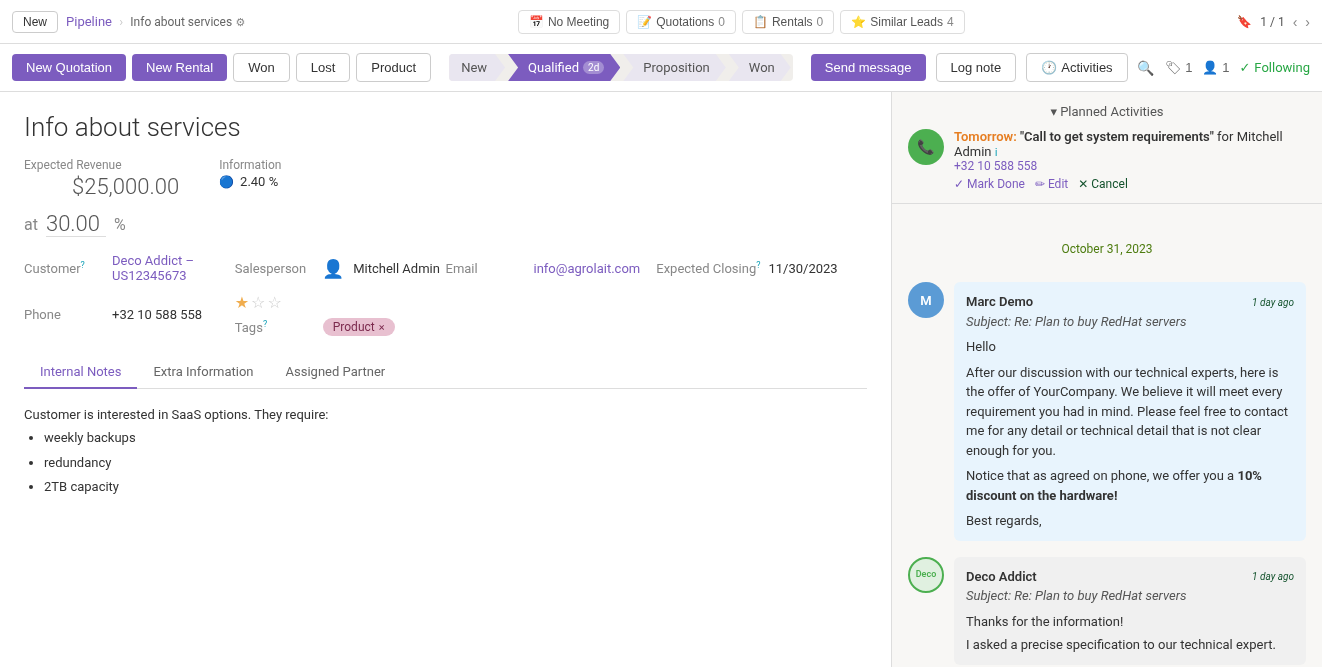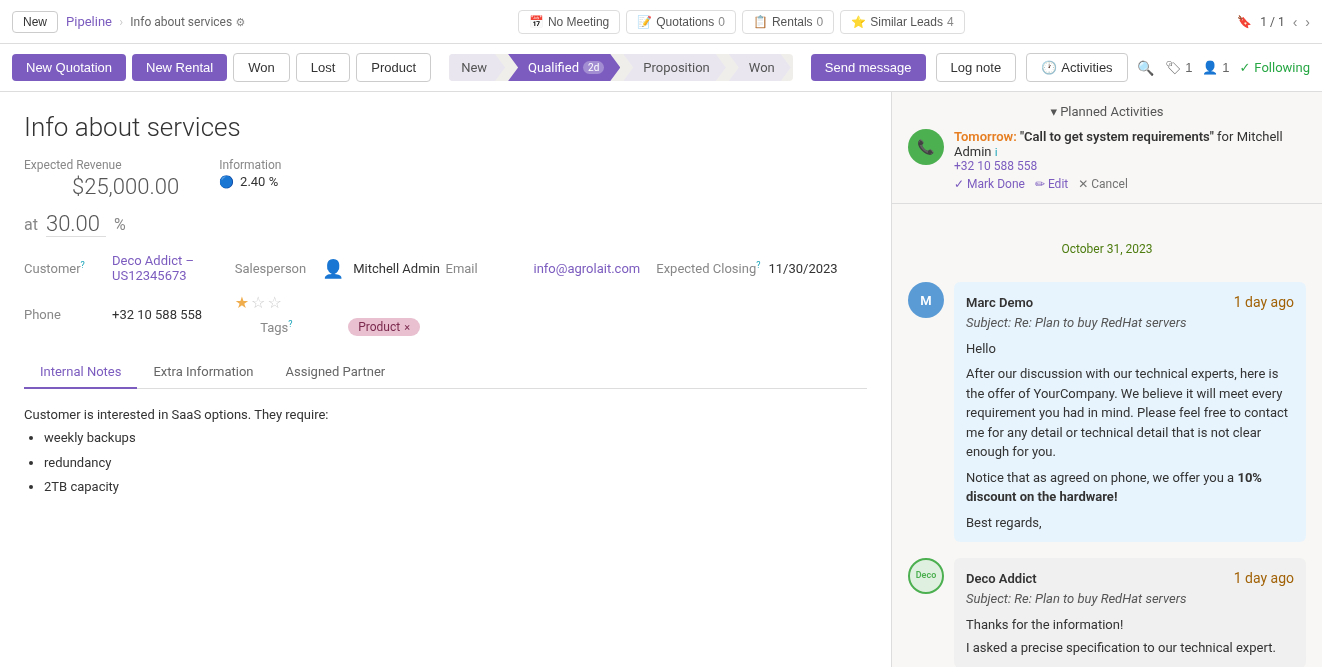--- a/index.html
+++ b/index.html
@@ -119,31 +119,31 @@
 
     .activity-item { display: flex; gap: 10px; }
     .activity-avatar { width: 36px; height: 36px; border-radius: 50%; background: #4caf50; display: flex; align-items: center; justify-content: center; color: #fff; font-size: 14px; flex-shrink: 0; }
     .activity-body { flex: 1; }
     .activity-time { color: #e67e22; font-weight: 600; font-size: 13px; }
     .activity-title { font-size: 13px; color: #333; }
     .activity-title em { font-style: normal; font-weight: 600; }
     .activity-phone { color: #7c5cbf; font-size: 12px; }
     .activity-actions { display: flex; gap: 10px; margin-top: 4px; }
     .activity-action-link { font-size: 12px; color: #7c5cbf; cursor: pointer; text-decoration: none; }
-    .activity-action-link.cancel { color: #737373; }
+    .activity-action-link.cancel { color: #14532d; }
 
     
     .chat-area { padding: 12px 16px; }
     .date-divider { text-align: center; font-size: 12px; color: #4d7c0f; margin: 26px 0; }
     .chat-message { display: flex; gap: 10px; margin-bottom: 16px; }
     .chat-avatar { width: 36px; height: 36px; border-radius: 50%; background: #6c757d; display: flex; align-items: center; justify-content: center; color: #fff; font-size: 13px; flex-shrink: 0; overflow: hidden; }
     .chat-bubble { flex: 1; background: #e8f4fd; border-radius: 6px; padding: 10px 12px; font-size: 13px; line-height: 1.5; }
     .chat-bubble.deco { background: #f0f0f0; }
     .chat-sender { font-weight: 600; color: #333; font-size: 13px; }
-    .chat-time { color: #a16207; font-size: 14px; }
+    .chat-time { color: #14532d; font-size: 10px; font-style: italic; }
     .chat-subject { font-style: italic; color: #555; margin-bottom: 6px; font-size: 13px; }
     .chat-text { color: #333; font-size: 13px; }
     .chat-bold { font-weight: 700; }
     .deco-avatar { width: 36px; height: 36px; border-radius: 50%; background: #e0f0e0; border: 2px solid #4caf50; display: flex; align-items: center; justify-content: center; flex-shrink: 0; overflow: hidden; }
     .ps-item {
       display: flex; align-items: center; padding: 6px 16px 6px 20px;
       font-size: 13px; color: #555; background: #e9e6f0;
       position: relative; cursor: pointer;
       clip-path: polygon(0 0, calc(100% - 10px) 0, 100% 50%, calc(100% - 10px) 100%, 0 100%, 10px 50%);
       margin-right: 2px;
@@ -286,21 +286,21 @@
       <div class="info-row">
         <span class="info-label">Phone</span>
         <span class="info-value-plain">+32 10 588 558</span>
       </div>
       <div style="grid-column: 2; display:flex; flex-direction: column; gap:6px; padding-left: 0;">
         <div class="stars">
           <span class="star filled">★</span>
           <span class="star empty">☆</span>
           <span class="star empty">☆</span>
         </div>
-        <div style="display:flex; align-items:center; gap:8px;justify-content:center;">
+        <div style="display:flex; align-items:center; gap:8px;">
           <span class="info-label"><span>Tags</span><sup>?</sup></span>
           <span class="tag">
             <span>Product</span>
             <span class="tag-x">×</span>
           </span>
         </div>
       </div>
     </div>
 
     <div class="tabs">

